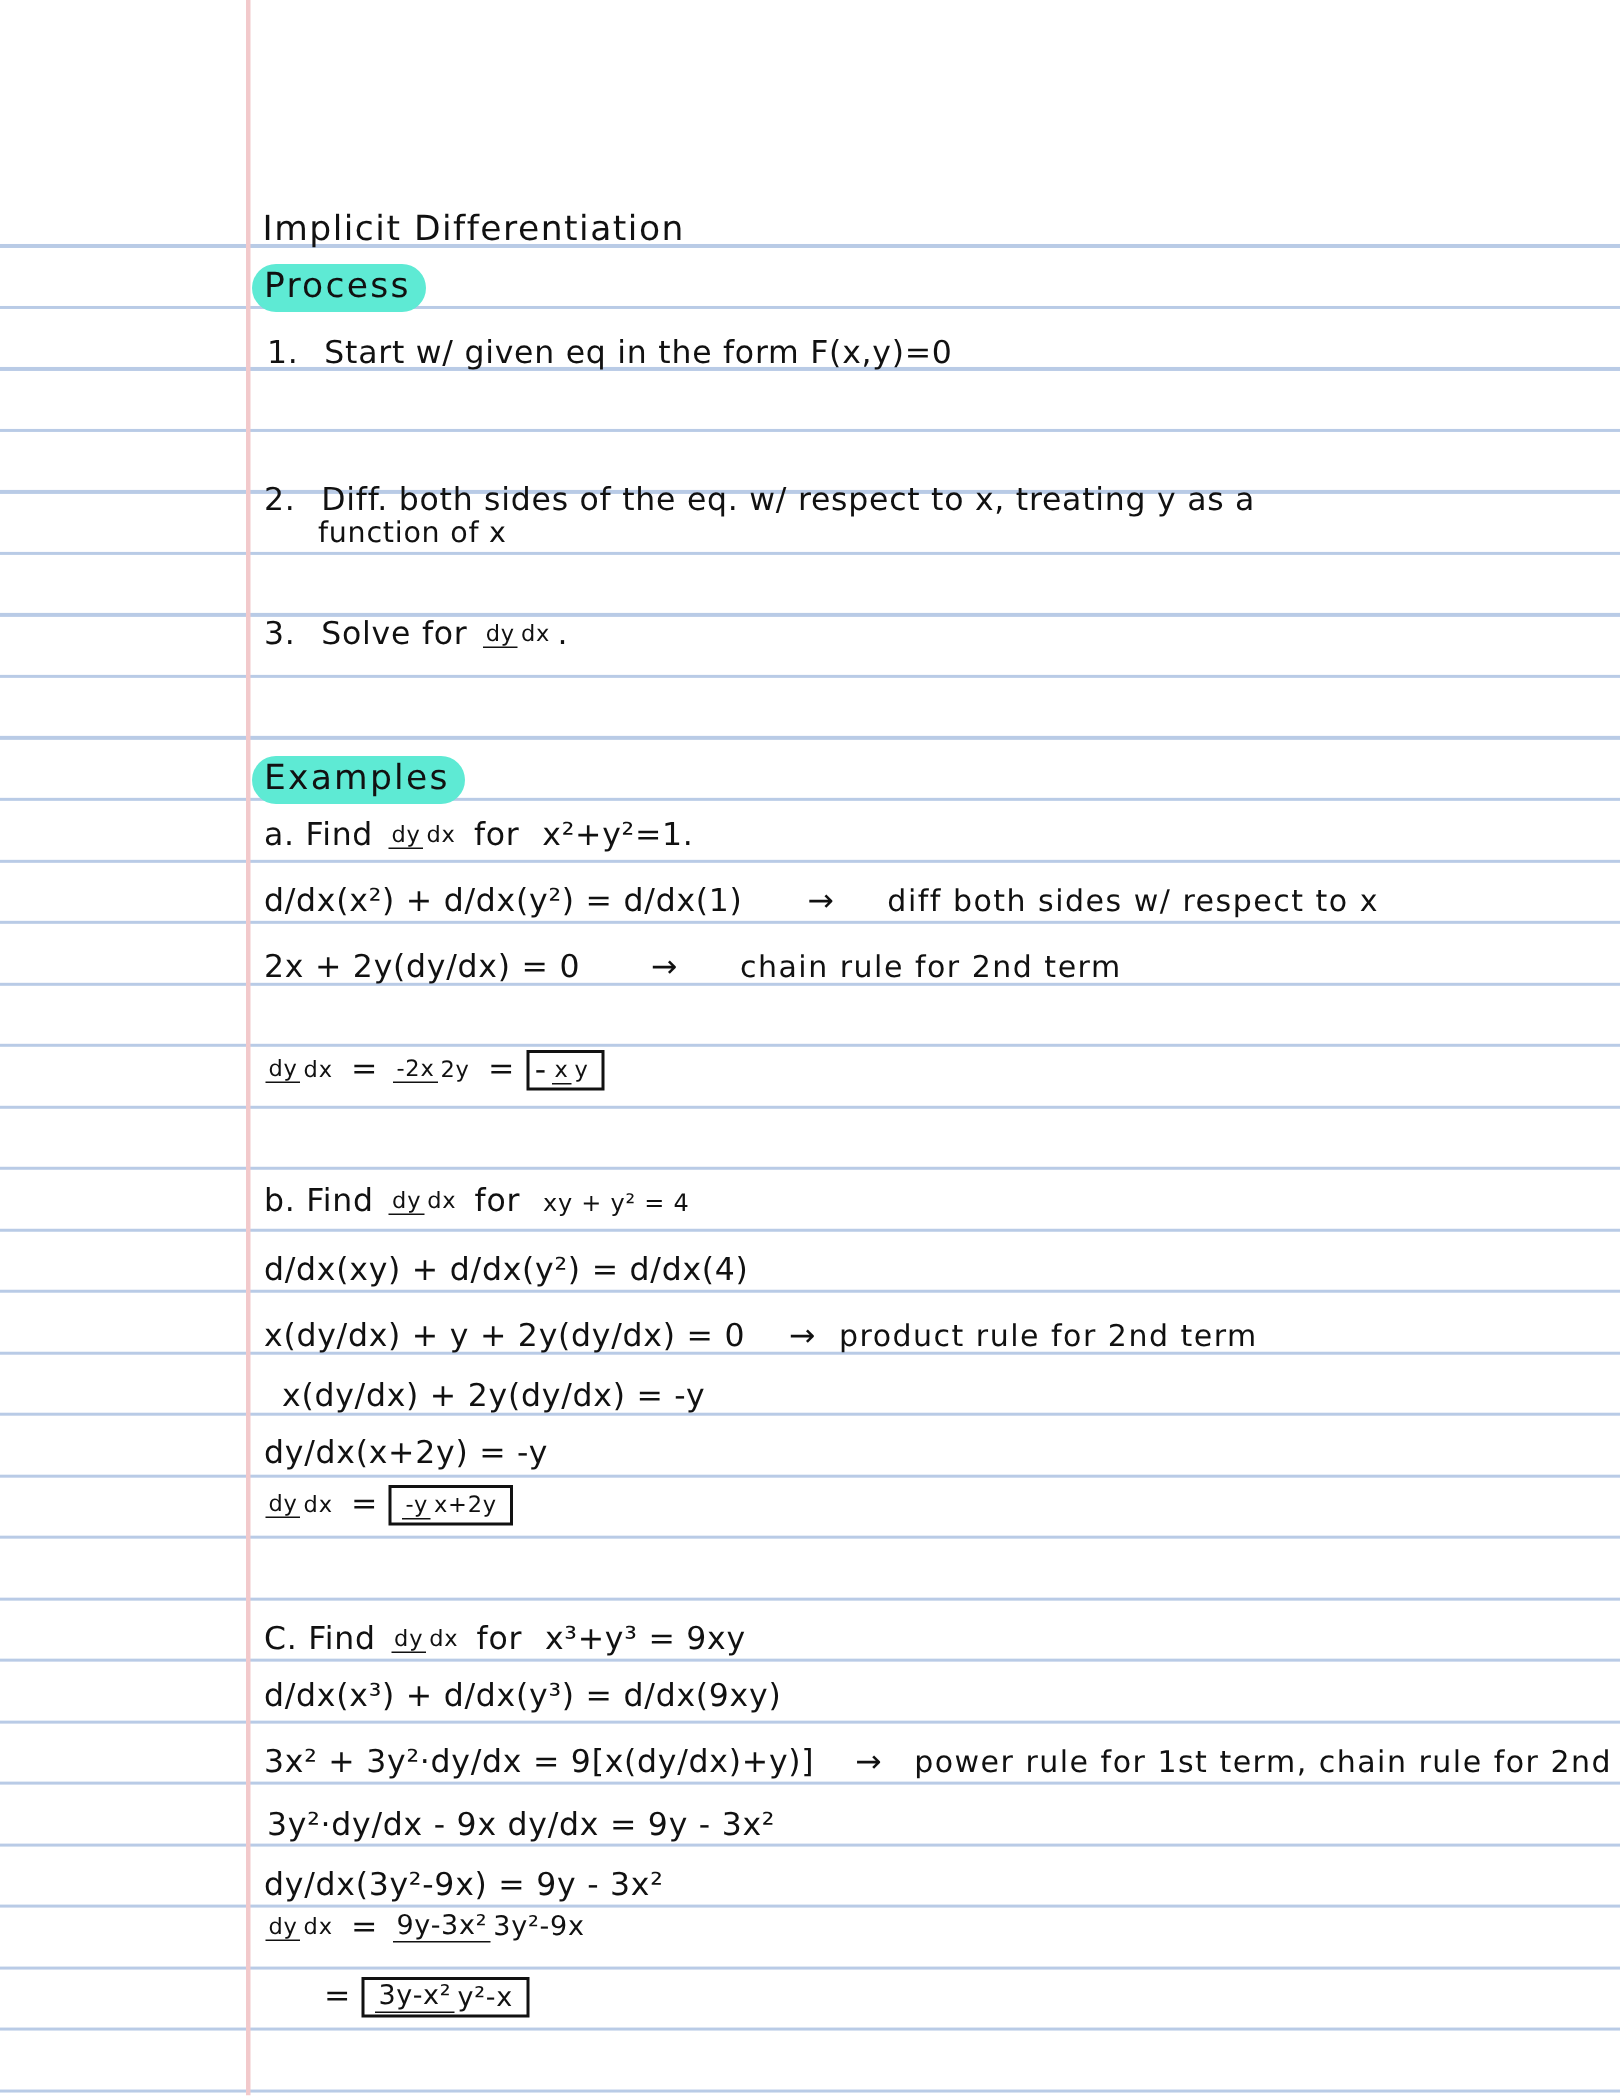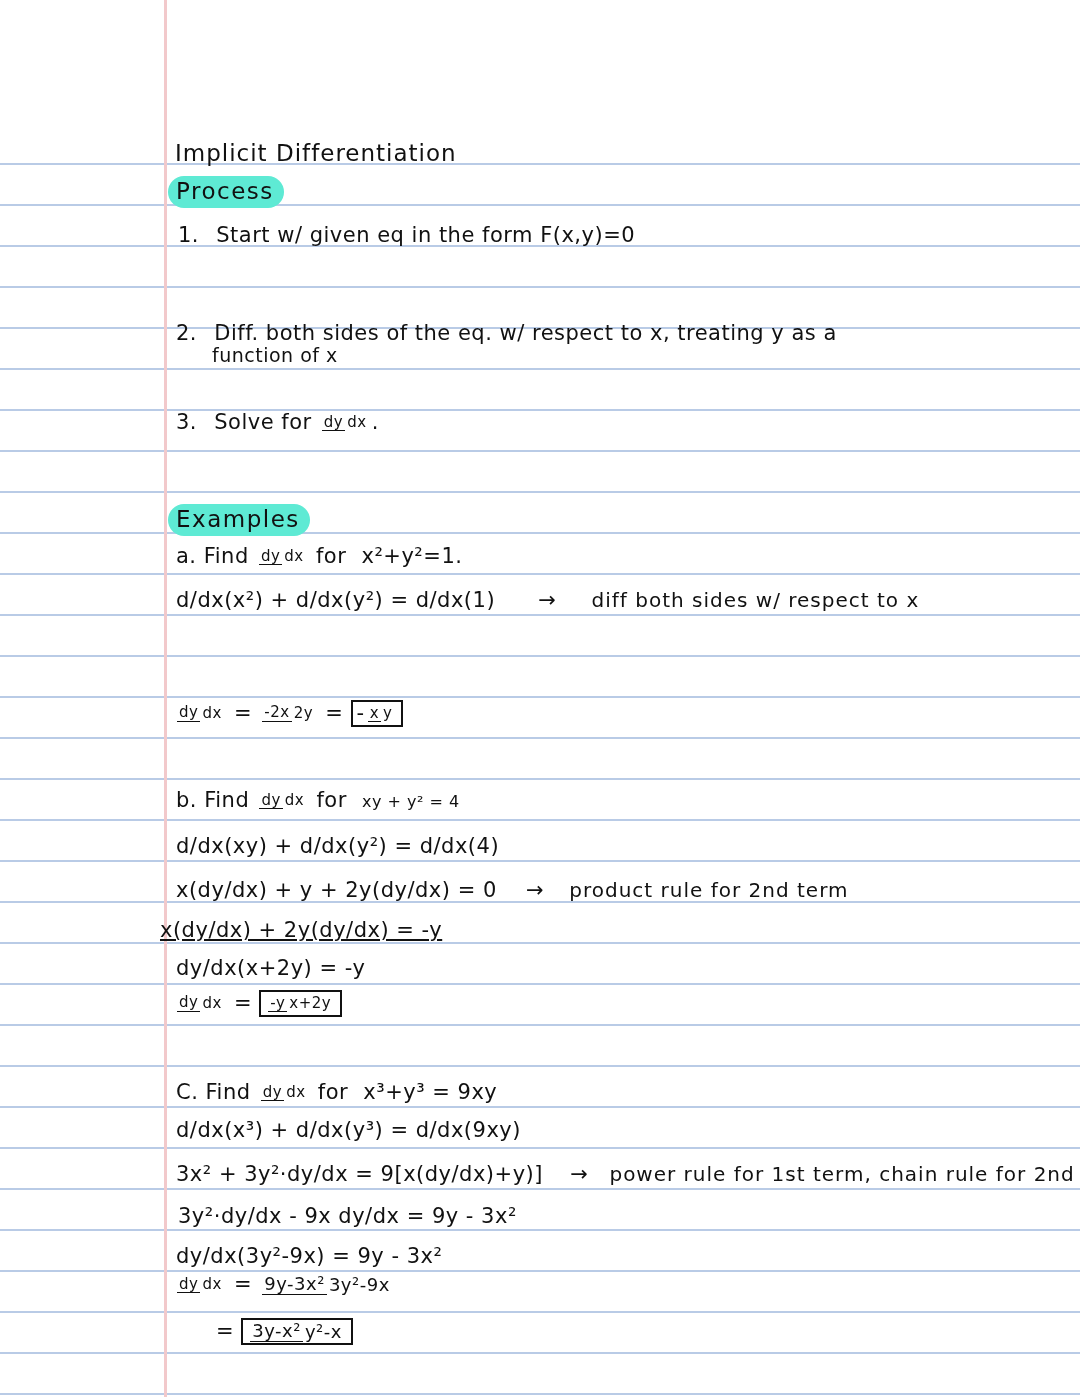--- a/index.html
+++ b/index.html
@@ -97,20 +97,25 @@
         <span class="den">dx</span>
       </span>
     <span>for</span>
     <span style="margin-left:8px;">x²+y²=1.</span>
   </div>
   <div class="line" style="left:176px; top:590px;">
     <span>d/dx(x²) + d/dx(y²) = d/dx(1)</span>
     <span class="arrow" style="margin-left:36px;">→</span>
     <span class="comment" style="margin-left:20px;">diff both sides w/ respect to x</span>
   </div>
+  <div class="line" style="left:176px; top:634px;">
+    <span>2x + 2y(dy/dx) = 0</span>
+    <span class="arrow" style="margin-left:40px;">→</span>
+    <span class="comment" style="margin-left:26px;">chain rule for 2nd term</span>
+  </div>
   <div class="line" style="left:174px; top:700px;">
     <span class="frac">
         <span class="num">dy</span>
         <span class="den">dx</span>
       </span>
     <span>=</span>
     <span class="frac">
         <span class="num">-2x</span>
         <span class="den">2y</span>
       </span>
@@ -131,23 +136,23 @@
       </span>
     <span>for</span>
     <span style="margin-left:8px; font-size:16px;">xy + y² = 4</span>
   </div>
   <div class="line" style="left:176px; top:836px;">
     <span>d/dx(xy) + d/dx(y²) = d/dx(4)</span>
   </div>
   <div class="line" style="left:176px; top:880px;">
     <span>x(dy/dx) + y + 2y(dy/dx) = 0</span>
     <span class="arrow" style="margin-left:22px;">→</span>
-    <span class="comment" style="margin-left:10px;">product rule for 2nd term</span>
-  </div>
-  <div class="line" style="left:160px; top:920px;text-decoration:underline;">
+    <span class="comment" style="">product rule for 2nd term</span>
+  </div>
+  <div class="line" style="left:188px; top:920px;">
     <span>x(dy/dx) + 2y(dy/dx) = -y</span>
   </div>
   <div class="line" style="left:176px; top:958px;">
     <span>dy/dx(x+2y) = -y</span>
   </div>
   <div class="line" style="left:174px; top:990px;">
     <span class="frac">
         <span class="num">dy</span>
         <span class="den">dx</span>
       </span>

